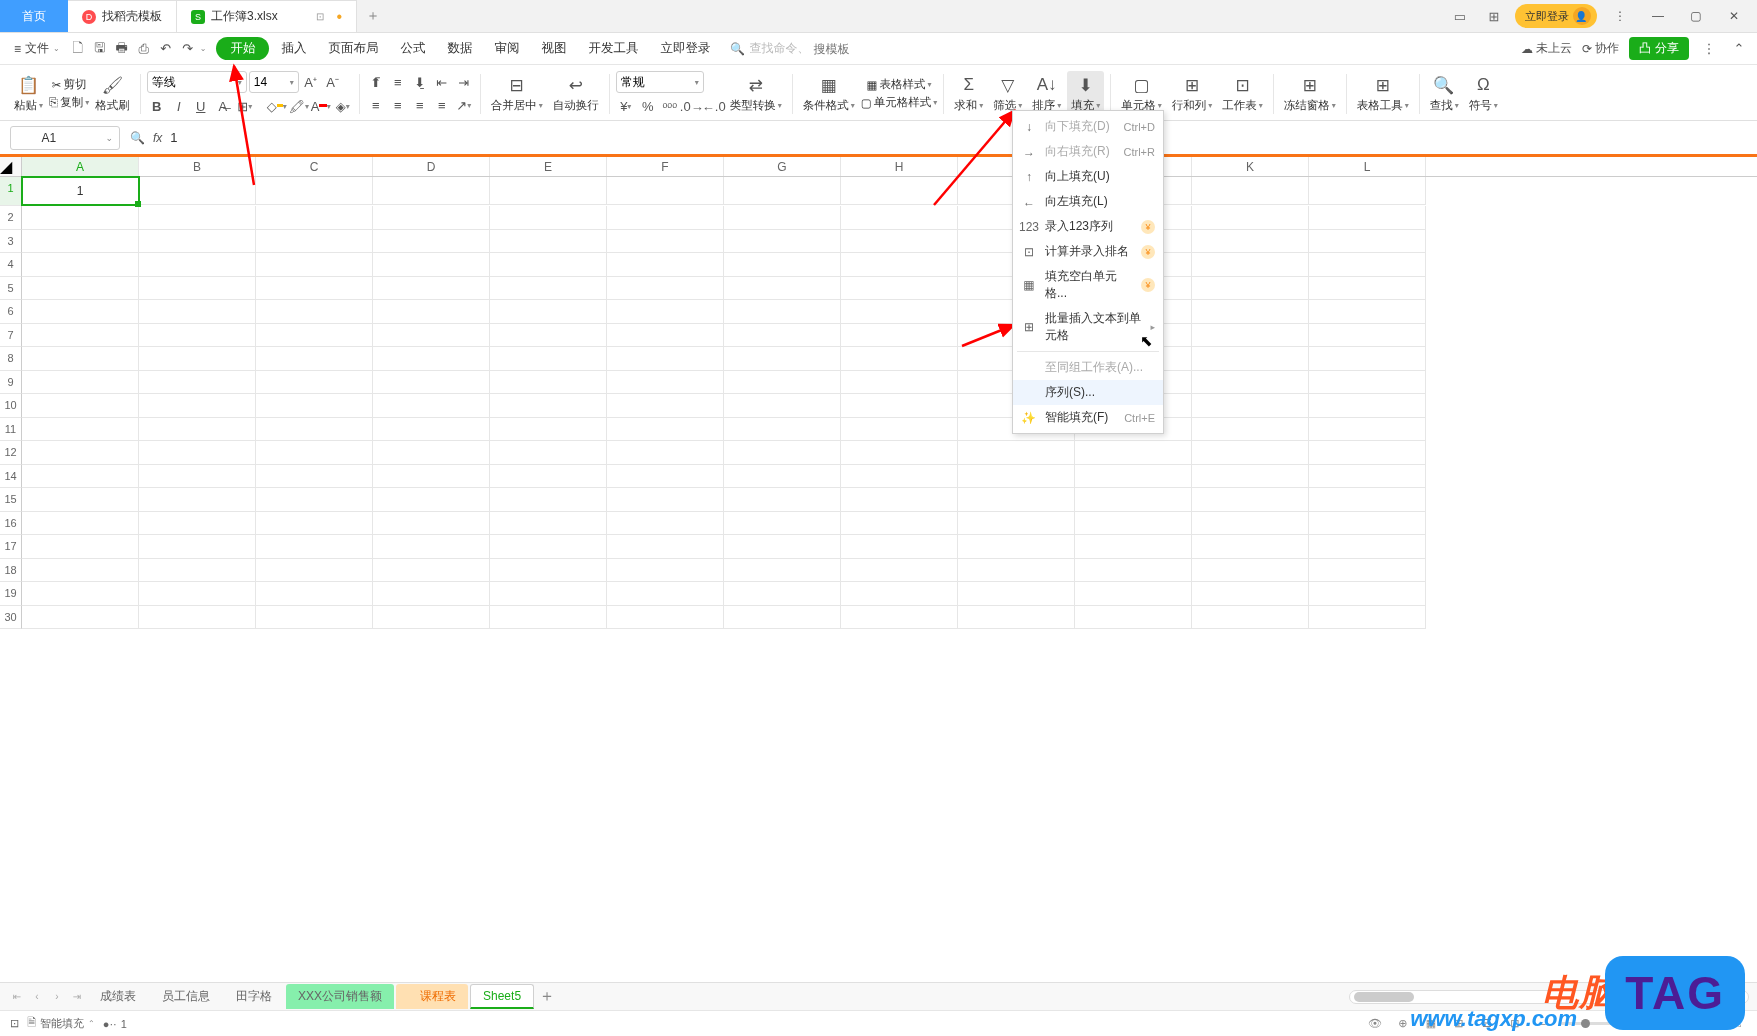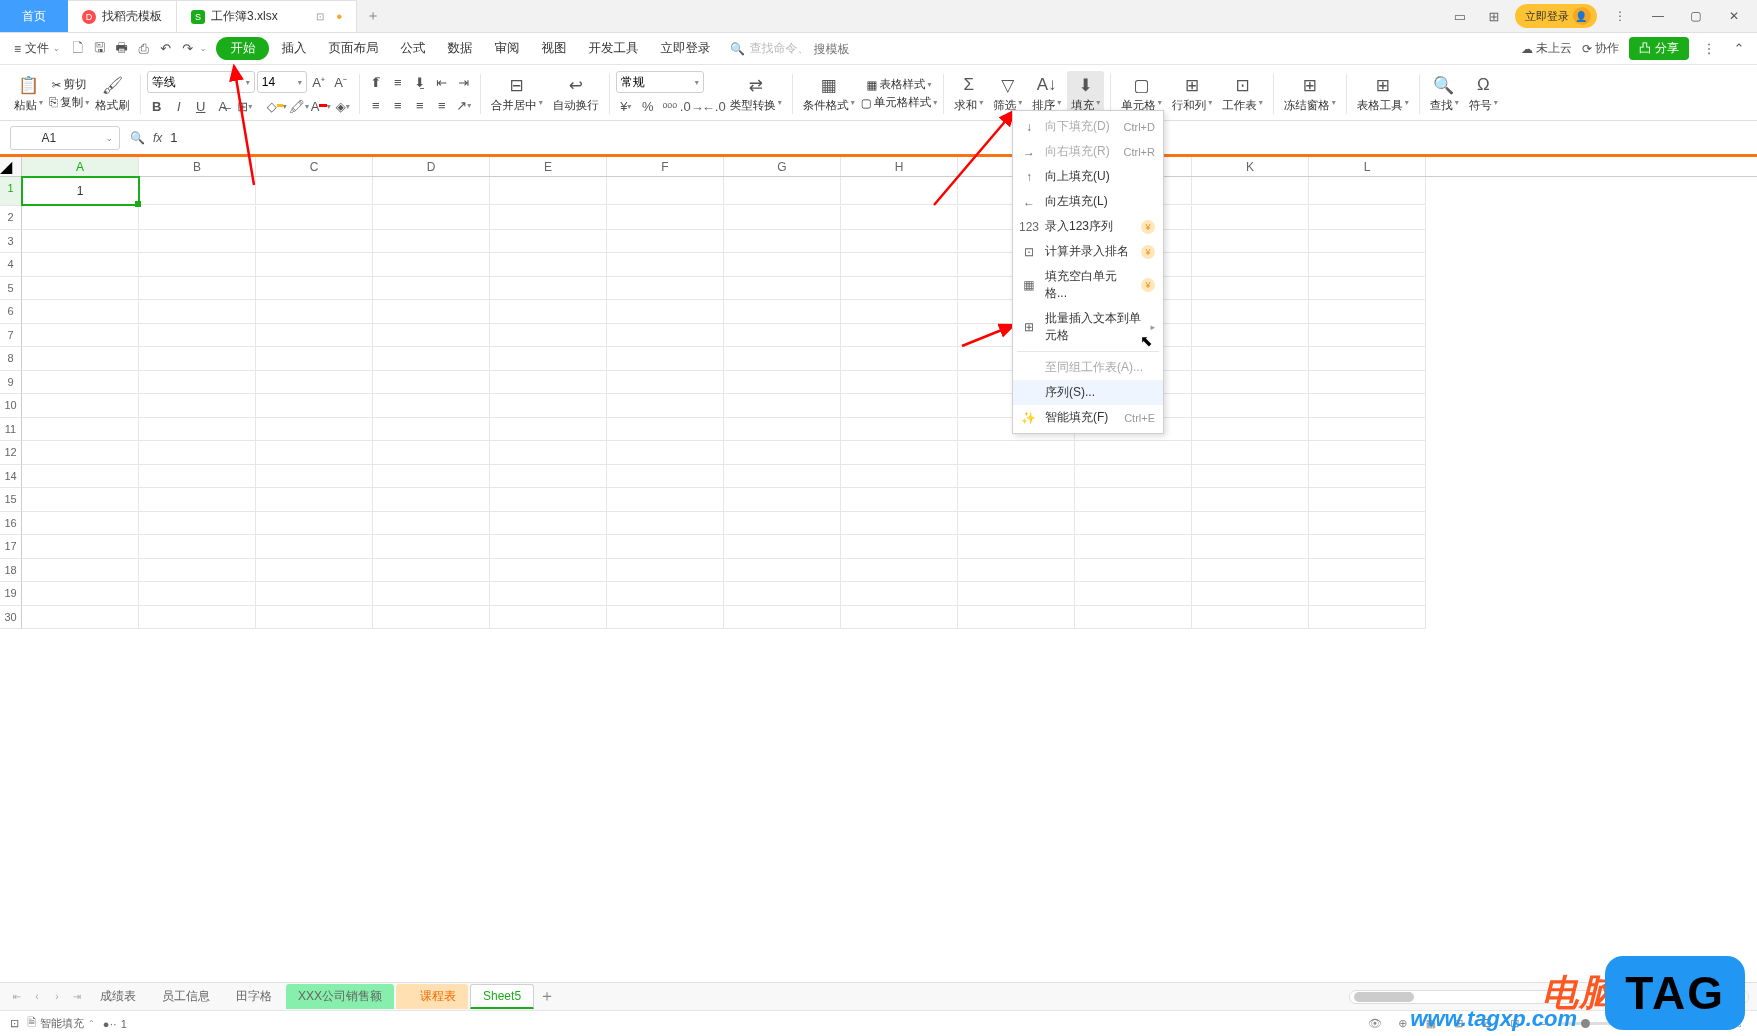--- a/index.html
+++ b/index.html
@@ -29,21 +29,21 @@
 .tabbtn { padding: 4px 10px; font-size: 12.5px; color:#333; cursor:pointer; border-radius: 4px; }
 .tabbtn.primary { background:#1aad19; color:#fff; border-radius: 12px; padding: 3px 14px; }
 .searcharea { display:flex; align-items:center; gap:4px; color:#bbb; font-size:12px; margin-left:8px; }
 .searchinput { border:none; outline:none; font-size:12px; color:#888; width:80px; }
 .menubar-right { margin-left:auto; display:flex; align-items:center; gap:10px; font-size:12px; color:#555; }
 .share-btn { background:#1aad19; color:#fff; border-radius:4px; padding:3px 10px; font-size:12px; display:flex; align-items:center; gap:4px; }
 
 
 .ribbon { height: 56px; display:flex; align-items:center; padding: 2px 10px 0; border-bottom: 1px solid #e0e0e0; gap: 2px; }
 .ribbon-sep { width:1px; height:40px; background:#e6e6e6; margin: 0 4px; }
-.lbl { font-size:11.5px; color:#333; display:flex; gap:2px; white-space:nowrap; }
+.lbl { font-size:11.5px; color:#333; display:flex; align-items:center; gap:2px; white-space:nowrap; }
 .dd { font-size:8px; color:#888; }
 .row { display:flex; align-items:center; gap:2px; }
 .two-row { display:flex; flex-direction:column; gap:3px; align-items:center; justify-content:center; }
 .font-select { border:1px solid #d0d0d0; border-radius:3px; height:22px; display:flex; align-items:center; font-size:12px; padding: 0 4px; gap:4px; }
 .size-select { border:1px solid #d0d0d0; border-radius:3px; height:22px; display:flex; align-items:center; font-size:12px; padding: 0 4px; gap:4px; width:50px; }
 .small-iconbtn { width:20px; height:20px; display:flex; align-items:center; justify-content:center; color:#555; font-size:13px; cursor:pointer; }
 .color-bar { width:16px; height:3px; background:#ffc000; margin-top:-2px; }
 .color-bar.red { background:#ff0000; }
 
 .large-btn { display:flex; flex-direction:column; align-items:center; justify-content:center; cursor:pointer; padding: 0 4px; gap:2px; height: 46px; }
@@ -99,21 +99,21 @@
 .statusbar { height:26px; display:flex; align-items:center; border-top:1px solid #e6e6e6; padding: 0 10px; font-size:11px; color:#666; gap:8px; }
 .status-item { display:flex; align-items:center; gap:4px; }
 .statusbar-right { margin-left:auto; display:flex; align-items:center; gap:8px; }
 .view-btn { width:20px; height:20px; display:flex; align-items:center; justify-content:center; color:#888; cursor:pointer; }
 .zoom-slider { width:100px; height:3px; background:#ddd; position:relative; border-radius:2px; }
 .zoom-thumb { position:absolute; left:20px; top:-3px; width:9px; height:9px; background:#888; border-radius:50%; }
 
 
 .arrow-svg { position:absolute; pointer-events:none; z-index:500; }
 .watermark1 { position:absolute; bottom:18px; right:30px; font-size:36px; color:#ff5722; font-weight:bold; pointer-events:none; z-index:100; font-style:italic; letter-spacing:1px; }
-.tag-logo { position:absolute; bottom:6px; right:12px; background:#2196f3; color:#000000; font-size:46px; font-weight:900; padding:10px 20px; border-radius:18px; pointer-events:none; z-index:100; letter-spacing:2px; }
+.tag-logo { position:absolute; bottom:6px; right:12px; background:#2196f3; color:#4c1d95; font-size:46px; font-weight:900; padding:10px 20px; border-radius:18px; pointer-events:none; z-index:100; letter-spacing:2px; }
 .watermark2 { position:absolute; bottom:4px; right:180px; font-size:22px; color:#2196f3; font-weight:bold; pointer-events:none; z-index:100; font-style:italic; }
 </style>
 </head>
 <body>
 
 <div class="titlebar">
   <div class="tab active-home">
       <span>首页</span>
     </div>
   <div class="tab file-tab">
@@ -210,21 +210,21 @@
       </div>
   </div>
   <div class="large-btn">
     <div class="big-ic">🖌</div>
     <div class="lbl">格式刷</div>
   </div>
   <div class="ribbon-sep"></div>
 
   <div class="two-row" style="align-items:flex-start;">
     <div class="row">
-      <div class="font-select" style="width:108px;">
+      <div class="font-select" style="width:100px;">
           <span>等线</span>
           <span class="dd" style="margin-left:auto;">▾</span>
         </div>
       <div class="size-select">
           <span>14</span>
           <span class="dd" style="margin-left:auto;">▾</span>
         </div>
       <span class="small-iconbtn">A⁺</span>
       <span class="small-iconbtn">A⁻</span>
     </div>

